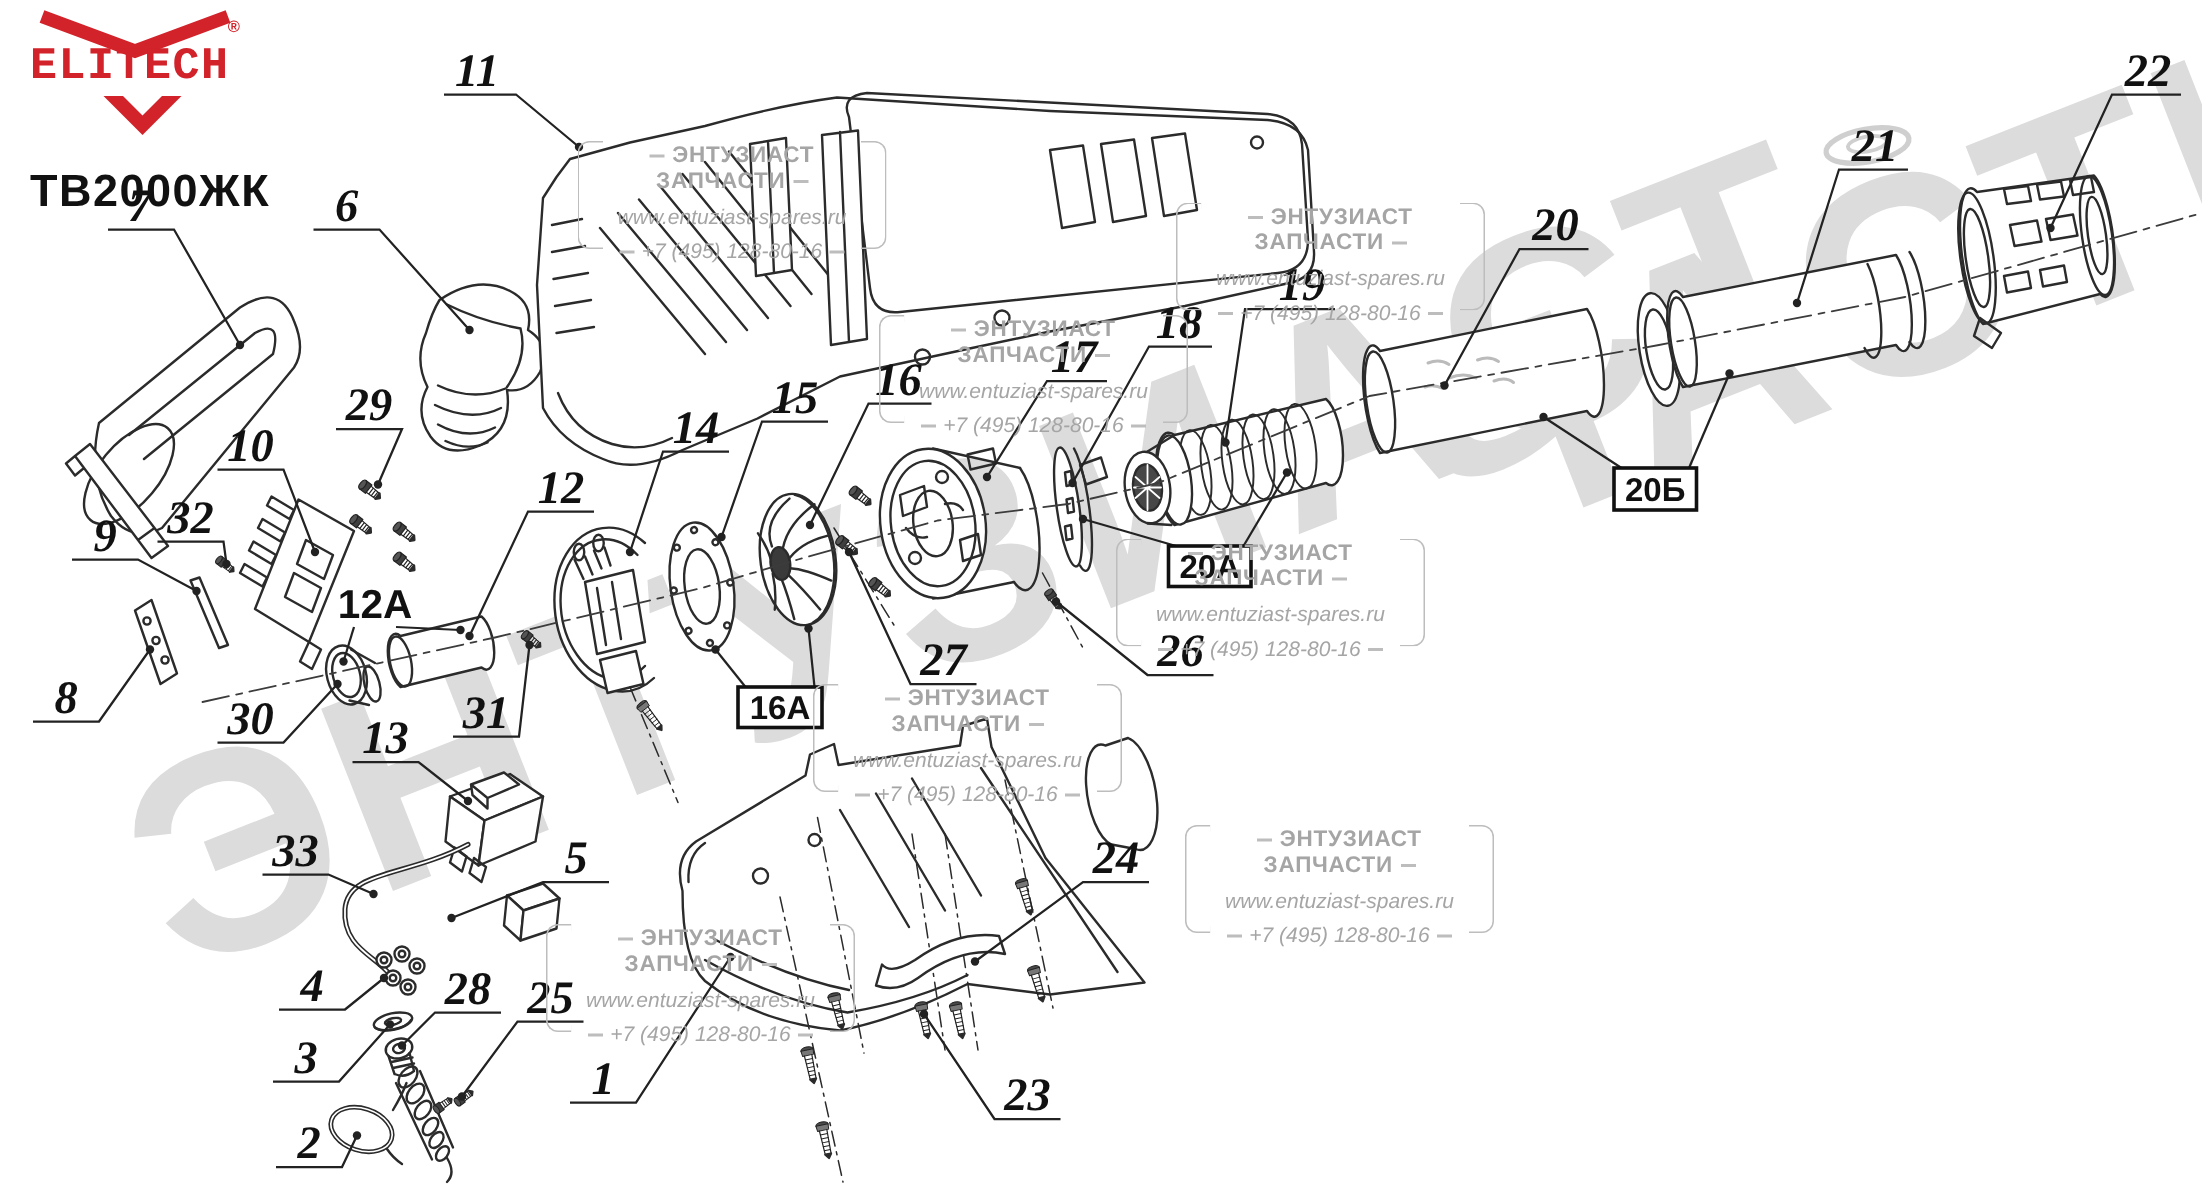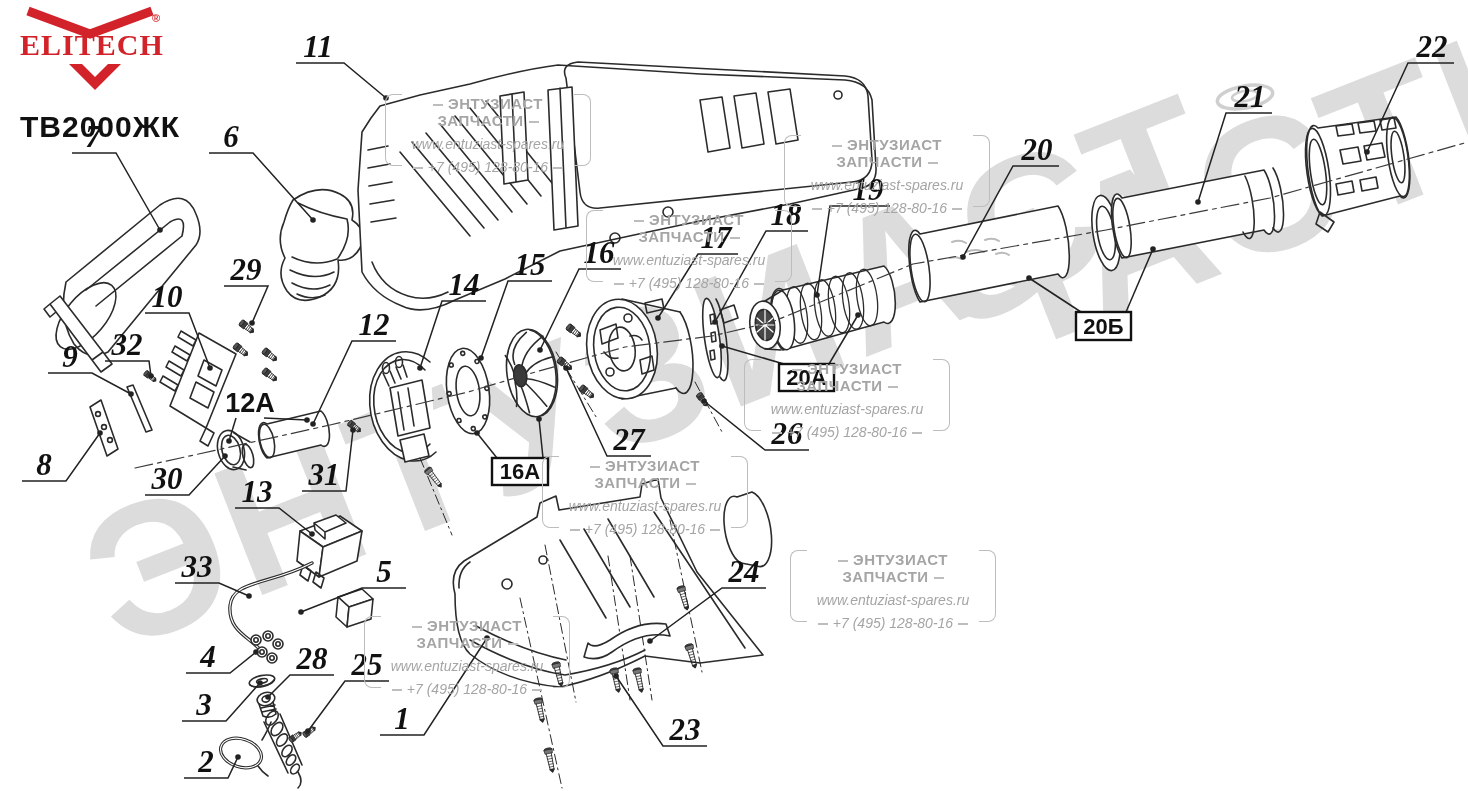--- a/index.html
+++ b/index.html
@@ -10,21 +10,21 @@
   .wmb .br{position:absolute;top:0;width:16px;height:100%;border:1.5px solid #bdbdbd;}
   .wmb .brl{left:-14px;border-right:none;border-radius:8px 0 0 8px;}
   .wmb .brr{right:-14px;border-left:none;border-radius:0 8px 8px 0;}
   .wmb .l1{font-size:15px;font-weight:bold;letter-spacing:.5px;padding-top:1px;}
   .wmb .l2{font-size:14px;margin-top:7px;font-style:italic;}
   .wmb .l3{font-size:14px;margin-top:7px;font-style:italic;}
   .wmb .l1:before,.wmb .l3:before{content:"";display:inline-block;width:10px;height:2px;background:#bdbdbd;vertical-align:middle;margin-right:5px;}
   .wmb .l1:after,.wmb .l3:after{content:"";display:inline-block;width:10px;height:2px;background:#bdbdbd;vertical-align:middle;margin-left:5px;}
   #logo{position:absolute;left:20px;top:6px;z-index:4;width:180px;}
   #logo .chev{display:block;}
-  #logo .brand{color:#d2222a;font-weight:bold;font-size:30px;letter-spacing:1px;font-family:Liberation Serif, serif;margin-top:-12px;}
+  #logo .brand{color:#d2222a;font-weight:bold;font-size:30px;letter-spacing:1px;font-family:Liberation Mono, monospace;margin-top:-12px;}
   #logo .reg{position:absolute;right:40px;top:6px;color:#d2222a;font-size:11px;font-weight:bold;}
   #logo .model{color:#111;font-weight:bold;font-size:30px;letter-spacing:1px;margin-top:14px;}
   .wm-ellipse{position:absolute;z-index:1;}
 </style>
 </head>
 <body>
 
 <div id="stage">
   <div class="wm-big" style="left:95px;top:495px;transform:rotate(-21.5deg);">ЭНТУЗИАСТ</div>
   <div class="wm-big" style="left:945px;top:217px;transform:rotate(-21.5deg);">ЧАСТИ</div>

